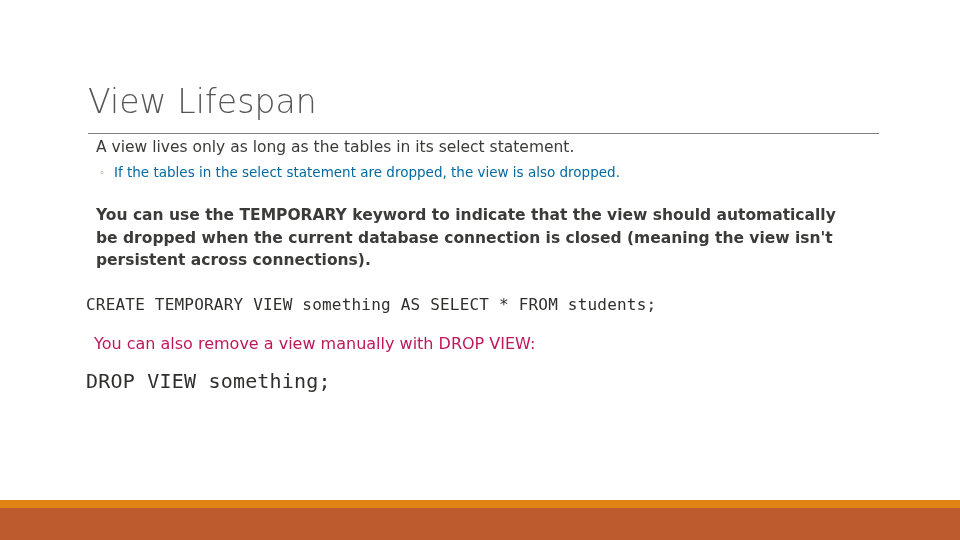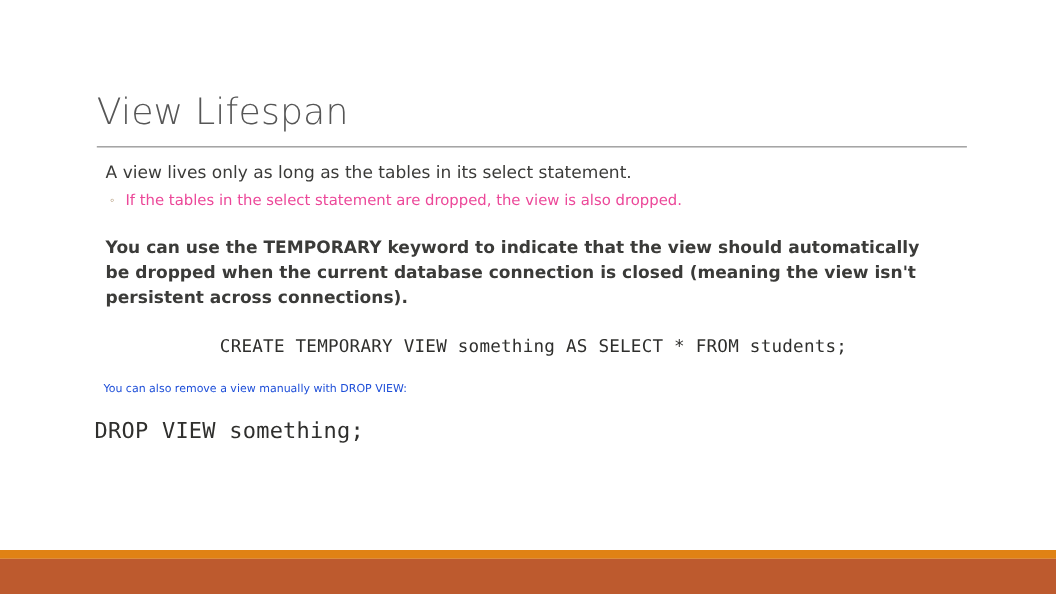--- a/index.html
+++ b/index.html
@@ -43,21 +43,21 @@
     top: 133px;
     width: 791px;
     height: 1px;
     background: #7f7f7f;
   }
 
   
   .body-block {
     position: absolute;
     left: 84px;
-    top: 146px;
+    top: 136px;
     width: 800px;
   }
 
   .lvl1 {
     margin: 0;
     padding: 0 0 0 12px;
     font-family: "DejaVu Sans", sans-serif;
     font-size: 15.5px;
     line-height: 22px;
     color: #3b3b39;
@@ -73,21 +73,21 @@
     flex: 0 0 14px;
     font-size: 11px;
     line-height: 20px;
     color: #a38560;
     text-align: left;
   }
   .lvl2-text {
     font-family: "DejaVu Sans", sans-serif;
     font-size: 13.5px;
     line-height: 20px;
-    color: #ec4899;
+    color: #0369a1;
   }
 
   .para {
     margin: 0;
     padding: 22px 0 0 12px;
     width: 760px;
     font-family: "DejaVu Sans", sans-serif;
     font-size: 15.5px;
     line-height: 22.5px;
     color: #3b3b39;
@@ -96,30 +96,29 @@
 
   .code {
     margin: 0;
     padding: 22px 0 0 2px;
     font-family: "DejaVu Sans Mono", monospace;
     font-size: 16px;
     line-height: 22px;
     color: #2f2f2d;
     white-space: pre;
     letter-spacing: 0.2px;
-    text-align: center;
   }
 
   .note {
     margin: 0;
     padding: 17px 0 0 10px;
     font-family: "DejaVu Sans", sans-serif;
-    font-size: 10px;
+    font-size: 16px;
     line-height: 21px;
-    color: #1d4ed8;
+    color: #be185d;
   }
 
   .code2 {
     margin: 0;
     padding: 16px 0 0 2px;
     font-family: "DejaVu Sans Mono", monospace;
     font-size: 20px;
     line-height: 22px;
     color: #2f2f2d;
     white-space: pre;

